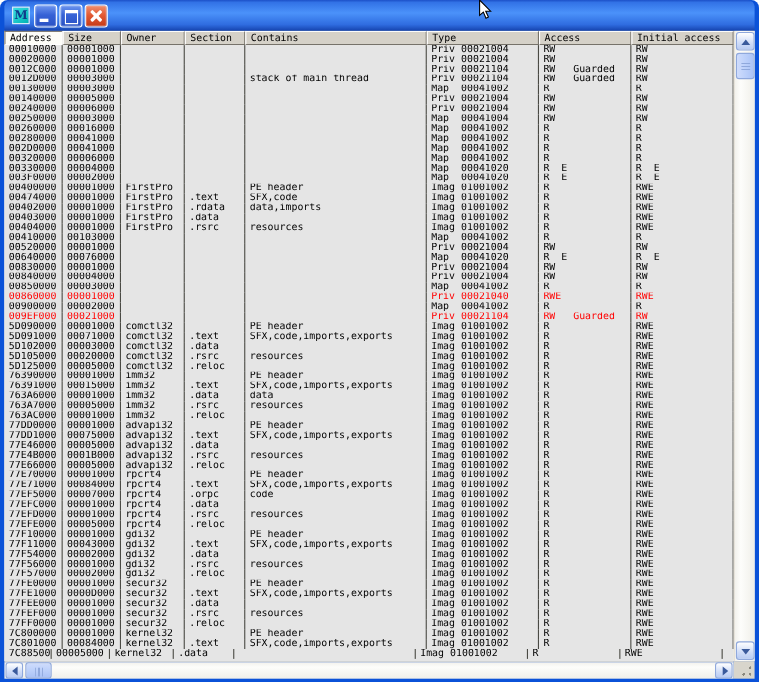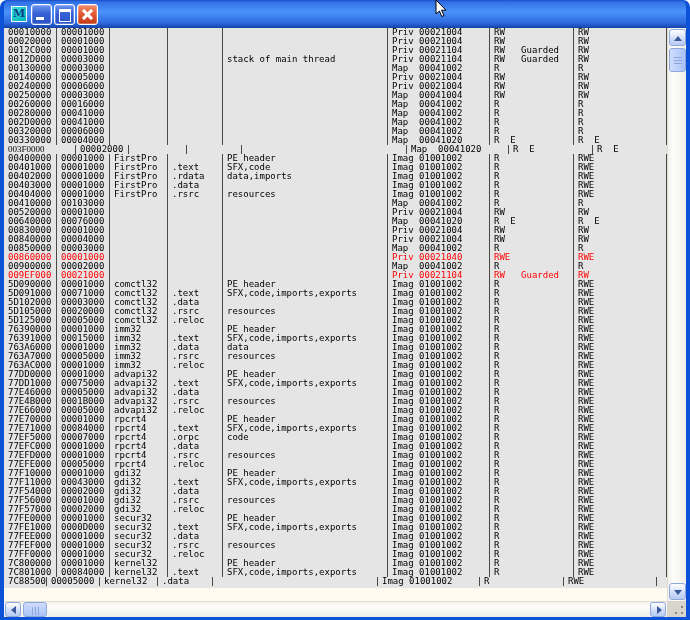--- a/index.html
+++ b/index.html
@@ -146,20 +146,30 @@
     <span class="app-icon">M</span>
     <div class="win-buttons">
       <div class="wbtn min"></div>
       <div class="wbtn max"></div>
       <div class="wbtn close"></div>
     </div>
   </div>
 
   <div class="body">
     <div class="main">
+      <div class="header-row" id="header-row">
+          <div class="hcell pressed" style="width: 53px;">Address</div>
+          <div class="hcell" style="width: 53px;">Size</div>
+          <div class="hcell" style="width: 58px;">Owner</div>
+          <div class="hcell" style="width: 55px;">Section</div>
+          <div class="hcell" style="width: 165px;">Contains</div>
+          <div class="hcell" style="width: 102px;">Type</div>
+          <div class="hcell" style="width: 84px;">Access</div>
+          <div class="hcell" style="width: 93px;">Initial access</div>
+        </div>
       <div class="rows" id="rows">
           <div class="row">
             <div class="cell" style="width: 53px;">00010000</div>
             <div class="cell" style="width: 53px;">00001000</div>
             <div class="cell" style="width: 58px;"></div>
             <div class="cell" style="width: 55px;"></div>
             <div class="cell" style="width: 165px;"></div>
             <div class="cell" style="width: 102px;">Priv 00021004</div>
             <div class="cell" style="width: 84px;">RW</div>
             <div class="cell" style="width: 93px;">RW</div>
@@ -278,41 +288,41 @@
             <div class="cell" style="width: 53px;">00330000</div>
             <div class="cell" style="width: 53px;">00004000</div>
             <div class="cell" style="width: 58px;"></div>
             <div class="cell" style="width: 55px;"></div>
             <div class="cell" style="width: 165px;"></div>
             <div class="cell" style="width: 102px;">Map  00041020</div>
             <div class="cell" style="width: 84px;">R  E</div>
             <div class="cell" style="width: 93px;">R  E</div>
           </div>
           <div class="row">
-            <div class="cell" style="width: 72px; font-family: Liberation Serif, serif;">003F0000</div>
+            <div class="cell" style="width: 53px;">003F0000</div>
             <div class="cell" style="width: 53px;">00002000</div>
             <div class="cell" style="width: 58px;"></div>
             <div class="cell" style="width: 55px;"></div>
             <div class="cell" style="width: 165px;"></div>
             <div class="cell" style="width: 102px;">Map  00041020</div>
             <div class="cell" style="width: 84px;">R  E</div>
             <div class="cell" style="width: 93px;">R  E</div>
           </div>
           <div class="row">
             <div class="cell" style="width: 53px;">00400000</div>
             <div class="cell" style="width: 53px;">00001000</div>
             <div class="cell" style="width: 58px;">FirstPro</div>
             <div class="cell" style="width: 55px;"></div>
             <div class="cell" style="width: 165px;">PE header</div>
             <div class="cell" style="width: 102px;">Imag 01001002</div>
             <div class="cell" style="width: 84px;">R</div>
             <div class="cell" style="width: 93px;">RWE</div>
           </div>
           <div class="row">
-            <div class="cell" style="width: 53px;">00401000</div>
+            <div class="cell" style="width: 53px;">00474000</div>
             <div class="cell" style="width: 53px;">00001000</div>
             <div class="cell" style="width: 58px;">FirstPro</div>
             <div class="cell" style="width: 55px;">.text</div>
             <div class="cell" style="width: 165px;">SFX,code</div>
             <div class="cell" style="width: 102px;">Imag 01001002</div>
             <div class="cell" style="width: 84px;">R</div>
             <div class="cell" style="width: 93px;">RWE</div>
           </div>
           <div class="row">
             <div class="cell" style="width: 53px;">00402000</div>

